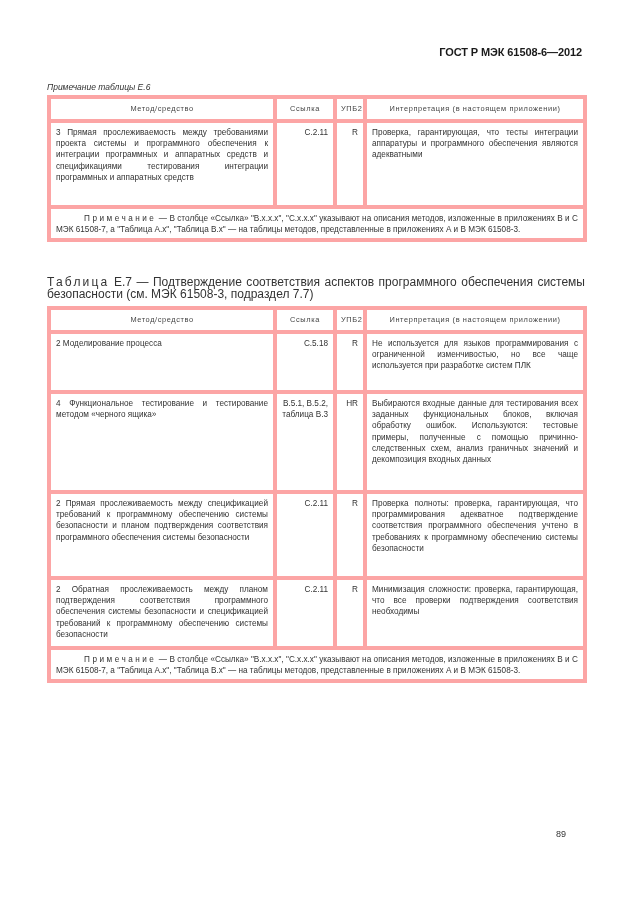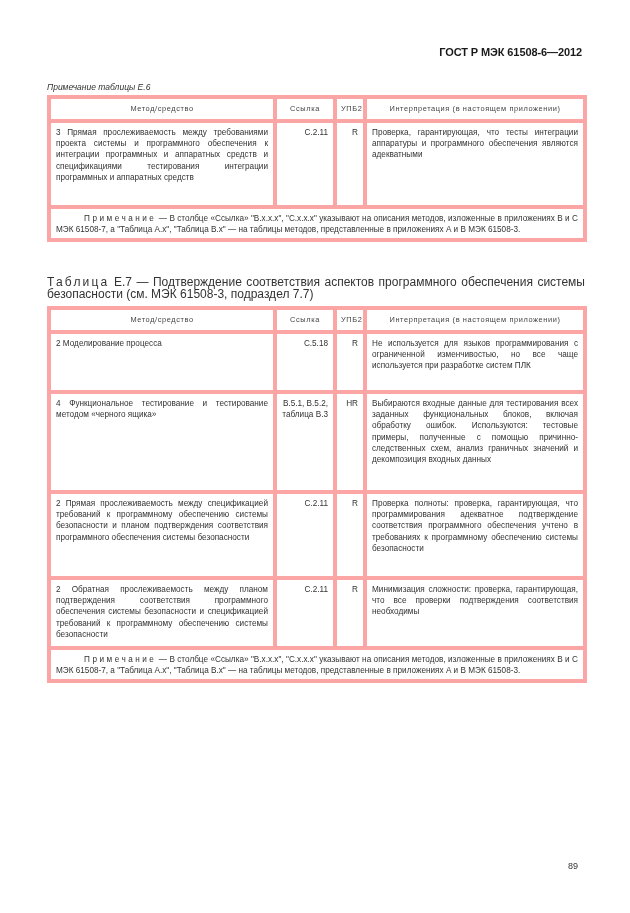--- a/index.html
+++ b/index.html
@@ -38,21 +38,21 @@
   .note-label { letter-spacing: 2.5px; }
   .note-indent { display: inline-block; width: 28px; }
   #t6 { top: 95px; }
   #t7 { top: 306px; }
   .table-title {
     position: absolute; left: 47px; top: 277px; width: 538px;
     font-size: 12px; line-height: 11.5px; color: #333; text-align: justify;
   }
   .table-title .spaced { letter-spacing: 2.2px; }
   .page-number {
-    position: absolute; right: 52px; top: 829px; font-size: 9px; color: #333; margin-top: 32px;
+    position: absolute; right: 64px; top: 829px; font-size: 9px; color: #333;
   }
 </style>
 </head>
 <body>
 
 <div class="page-header">ГОСТ Р МЭК 61508-6—2012</div>
 
 <div class="caption-italic">Примечание таблицы Е.6</div>
 
 <table class="gost" id="t6">

